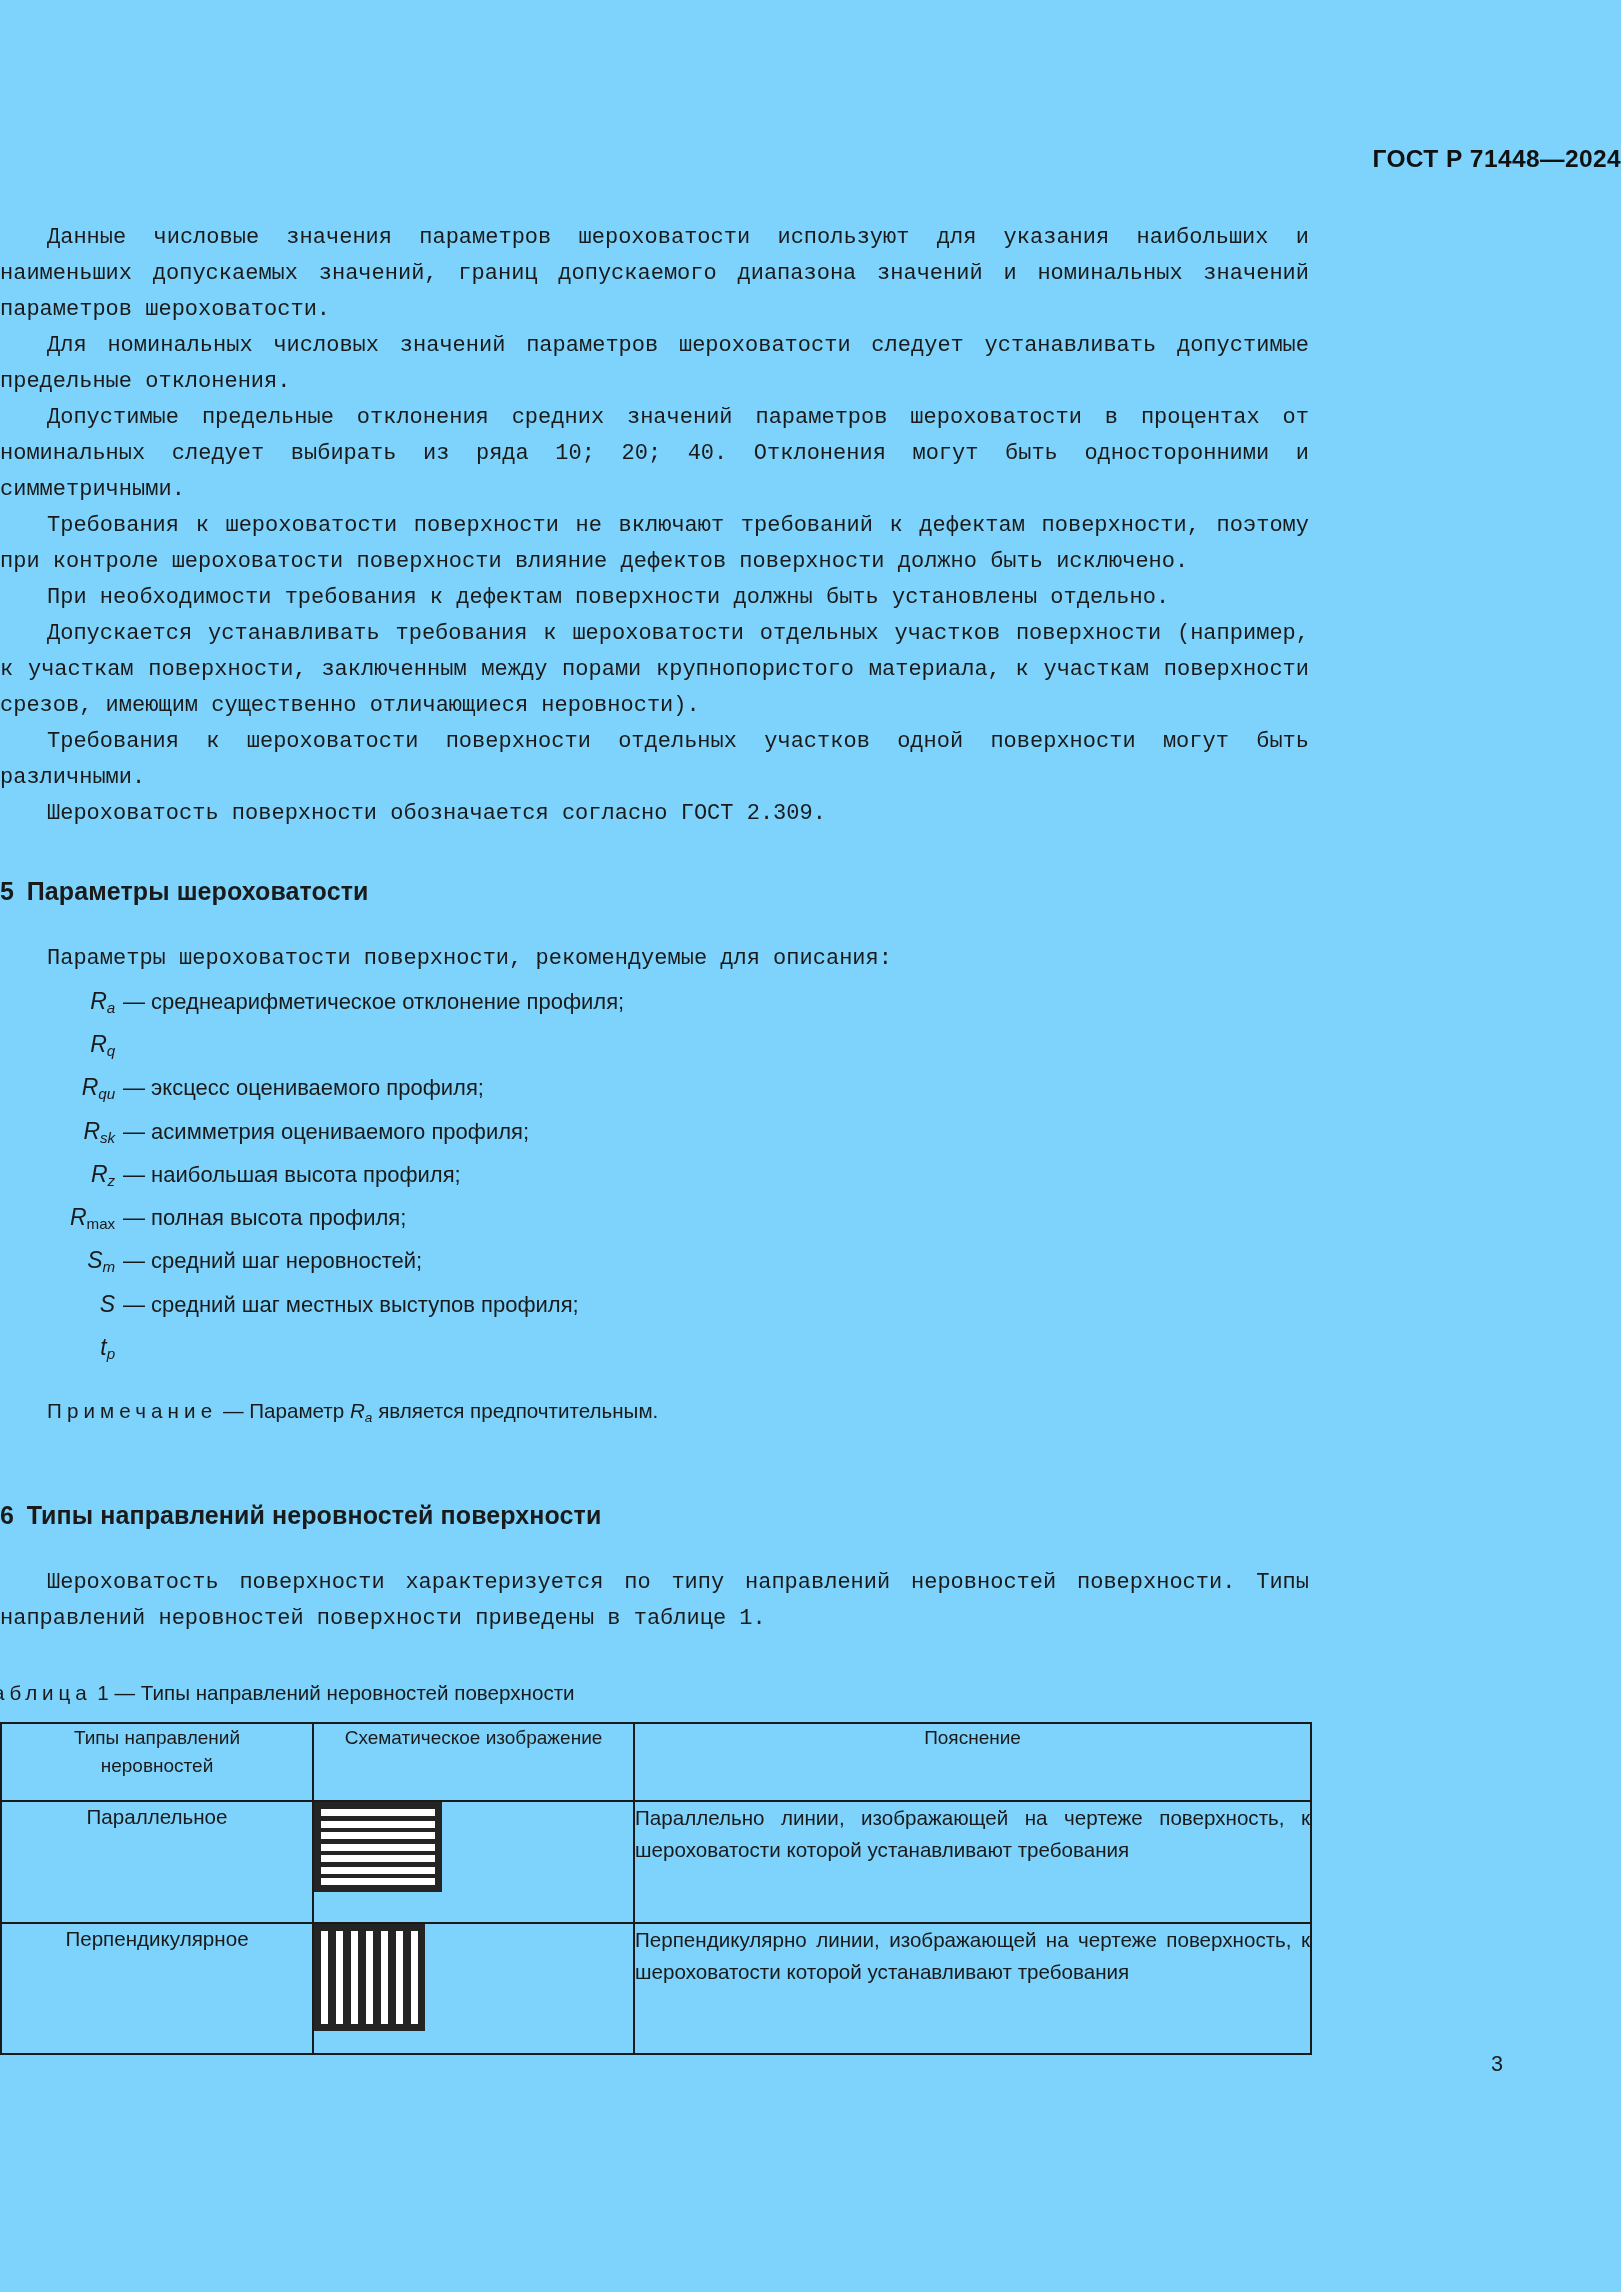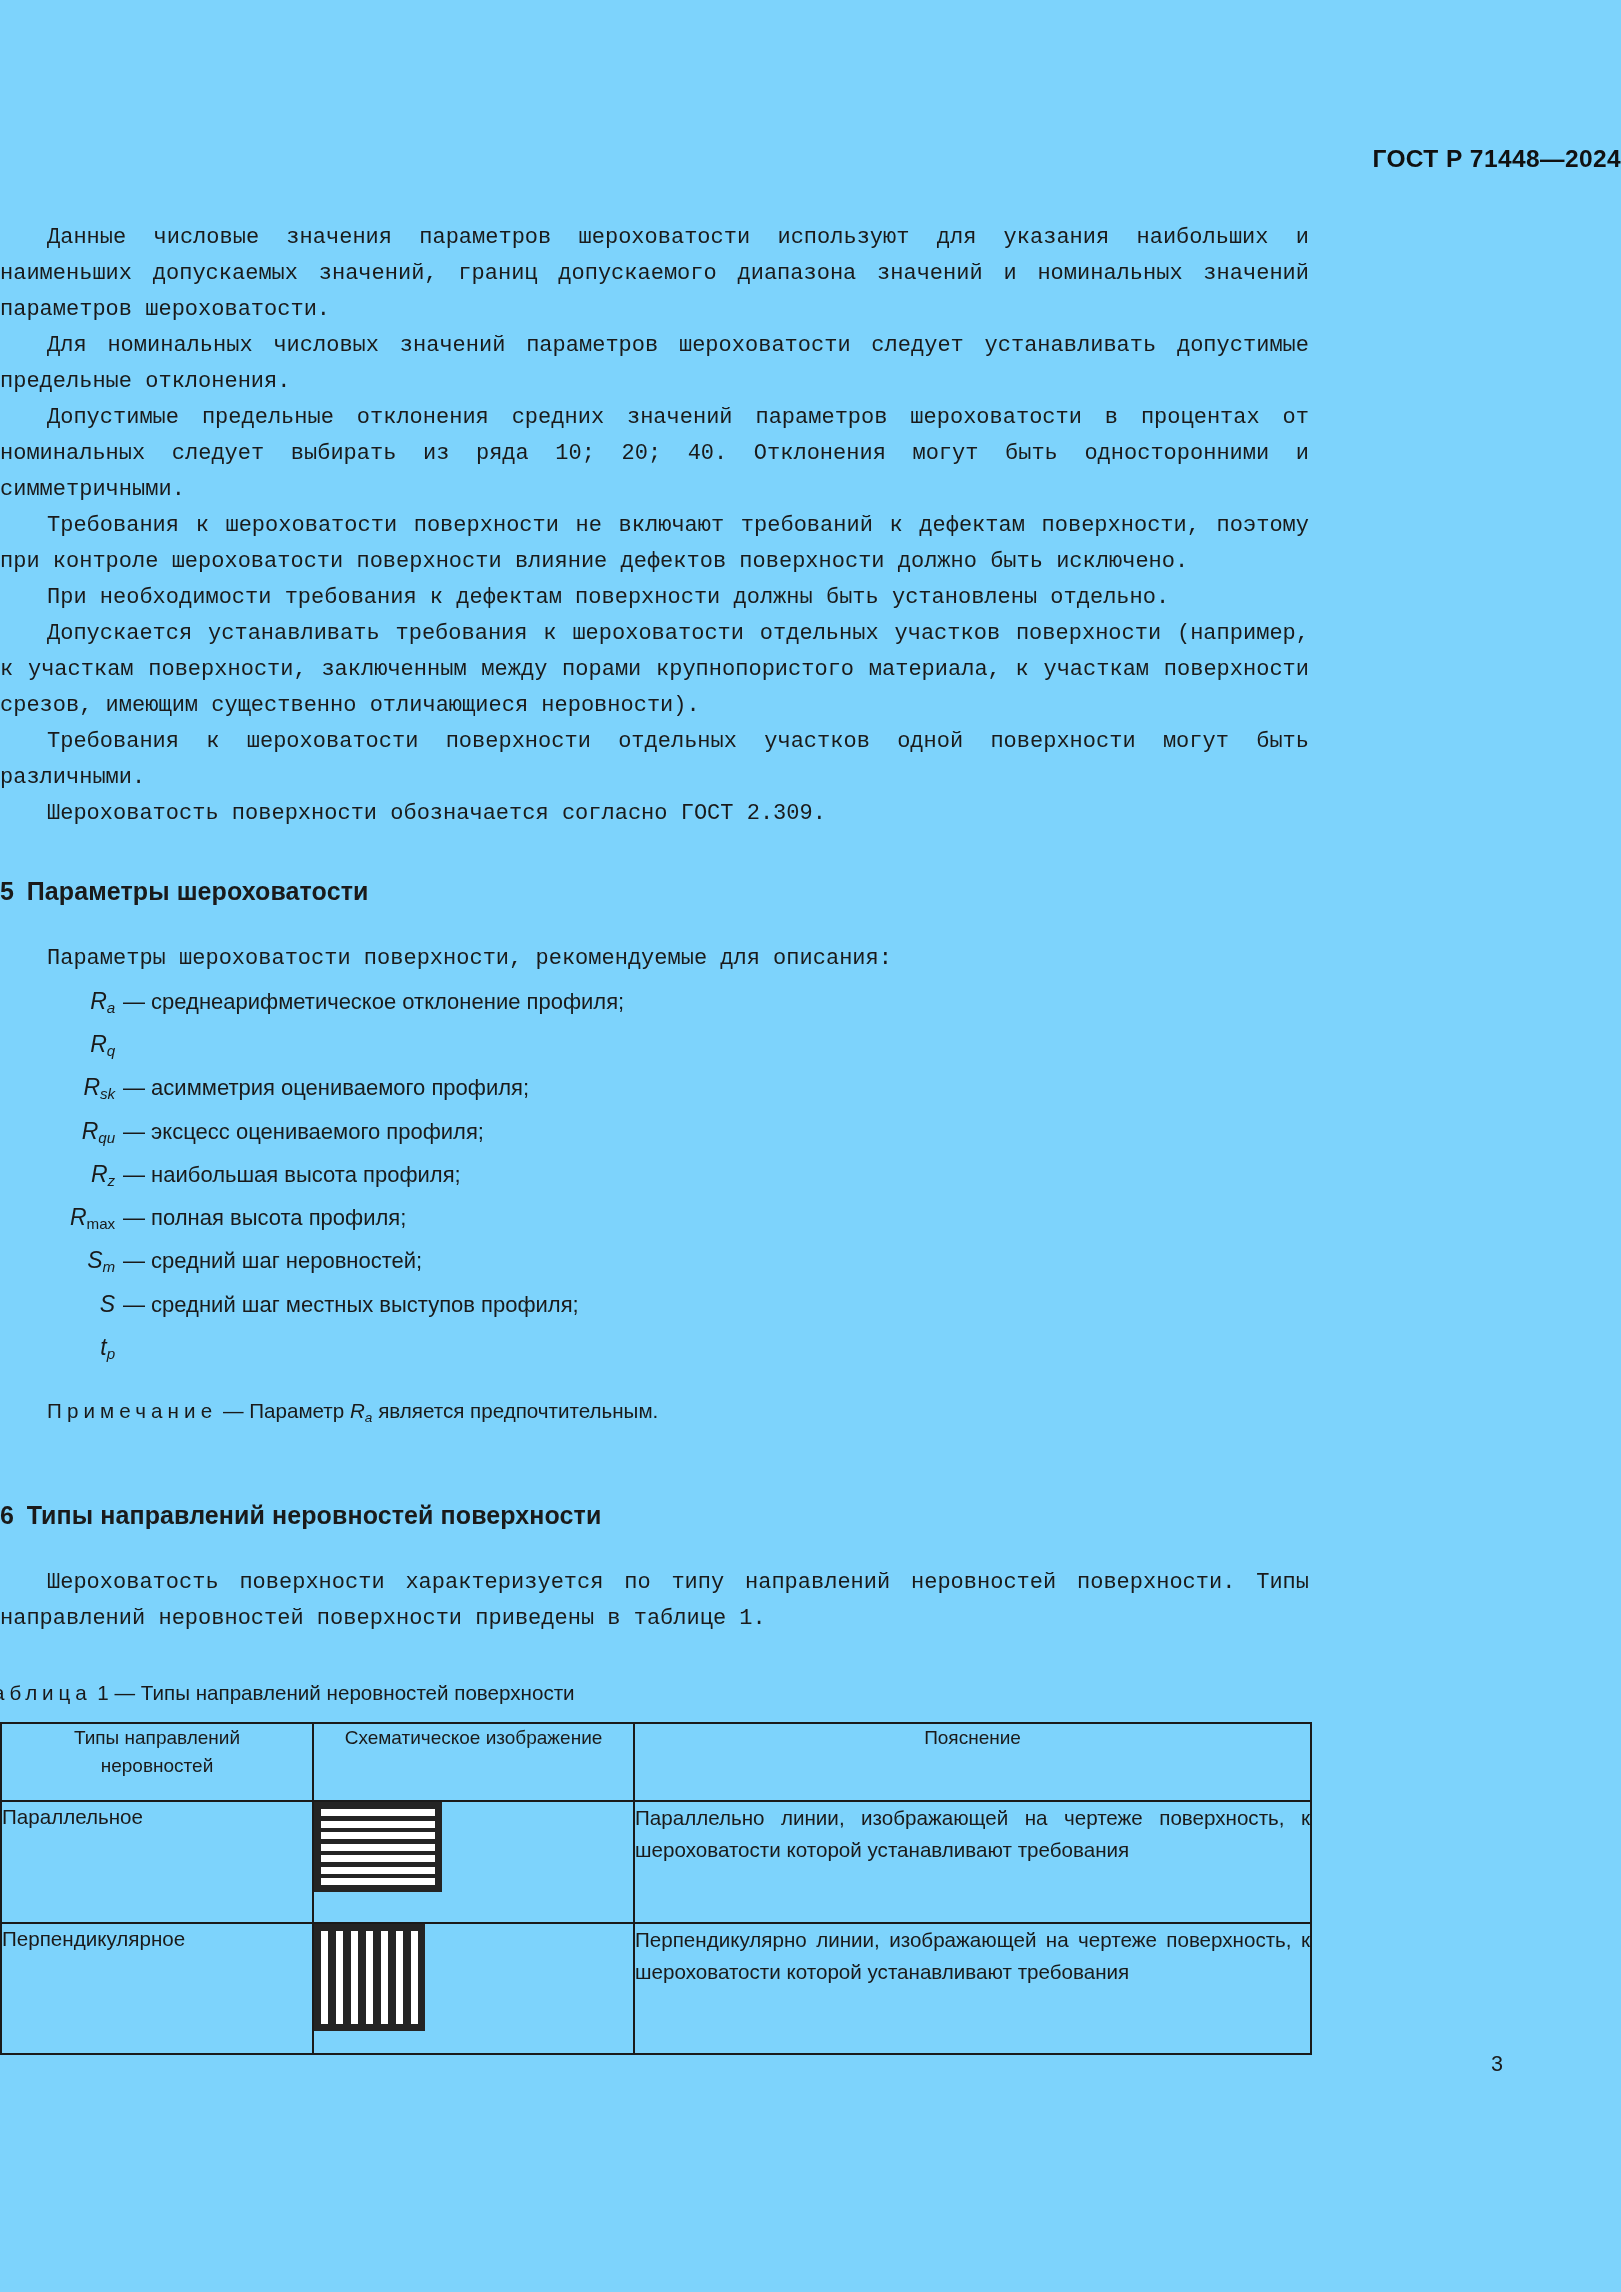--- a/index.html
+++ b/index.html
@@ -143,21 +143,21 @@
     vertical-align: middle;
     font-size: 19px;
     line-height: 27.4px;
     height: 76px;
     padding: 3.9px 9.8px;
   }
   td.c-name {
     font-size: 20.6px;
     line-height: 29px;
     padding: 13.7px 0 0 13.7px;
-    text-align: left;
+    text-align: center;
   }
   td.c-pic {
     text-align: center;
     vertical-align: top;
     padding-top: 11.8px;
   }
   td.c-expl {
     font-size: 20.6px;
     line-height: 32px;
     text-align: justify;
@@ -235,26 +235,26 @@
 
     <ul class="param-list" style="margin-top:5.9px;">
       <li class="param-row">
         <span class="param-sym"><i>R</i><sub>a</sub></span>
         <span class="param-def">— среднеарифметическое отклонение профиля;</span>
       </li>
       <li class="param-row">
         <span class="param-sym"><i>R</i><sub>q</sub></span>
       </li>
       <li class="param-row">
+        <span class="param-sym"><i>R</i><sub>qu</sub></span>
+        <span class="param-def">— эксцесс оцениваемого профиля;</span>
+      </li>
+      <li class="param-row">
         <span class="param-sym"><i>R</i><sub>sk</sub></span>
         <span class="param-def">— асимметрия оцениваемого профиля;</span>
-      </li>
-      <li class="param-row">
-        <span class="param-sym"><i>R</i><sub>qu</sub></span>
-        <span class="param-def">— эксцесс оцениваемого профиля;</span>
       </li>
       <li class="param-row">
         <span class="param-sym"><i>R</i><sub>z</sub></span>
         <span class="param-def">— наибольшая высота профиля;</span>
       </li>
       <li class="param-row">
         <span class="param-sym"><i>R</i><sub class="up">max</sub></span>
         <span class="param-def">— полная высота профиля;</span>
       </li>
       <li class="param-row">

